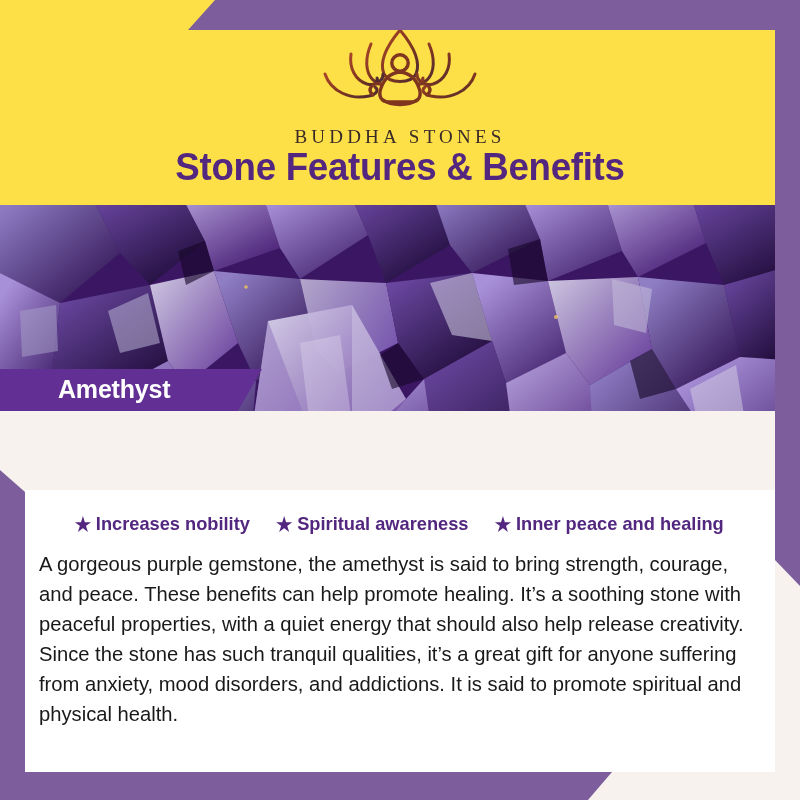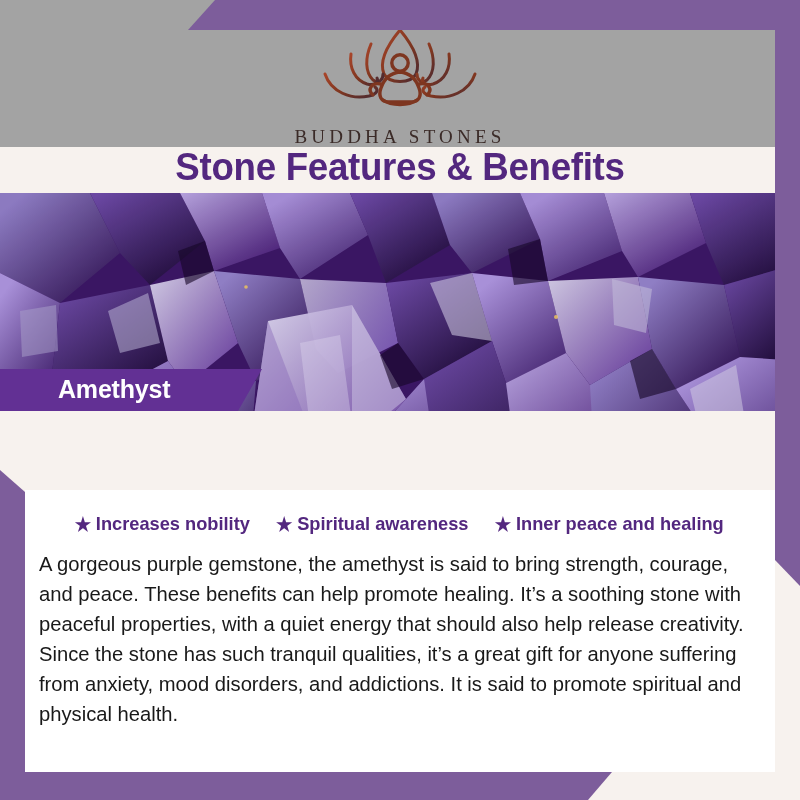--- a/index.html
+++ b/index.html
@@ -32,22 +32,22 @@
   }
   .frame-bottom{
     position:absolute;left:0;bottom:0;width:800px;height:28px;
     background:#7d5d9b;
     clip-path:polygon(0 0, 612px 0, 588px 28px, 0 28px);
     z-index:6;
   }
 
   
   .header{
-    position:absolute;left:0;top:0;width:800px;height:147px;
-    background:#a3a3a3;z-index:2;
+    position:absolute;left:0;top:0;width:800px;height:205px;
+    background:#fde047;z-index:2;
   }
   .logo-wrap{
     position:absolute;left:0;top:22px;width:800px;
     display:flex;flex-direction:column;align-items:center;
   }
   .lotus{display:block;}
   .brand-name{
     margin-top:4px;
     font-family:"Liberation Serif", serif;
     font-size:19px;letter-spacing:4.2px;

